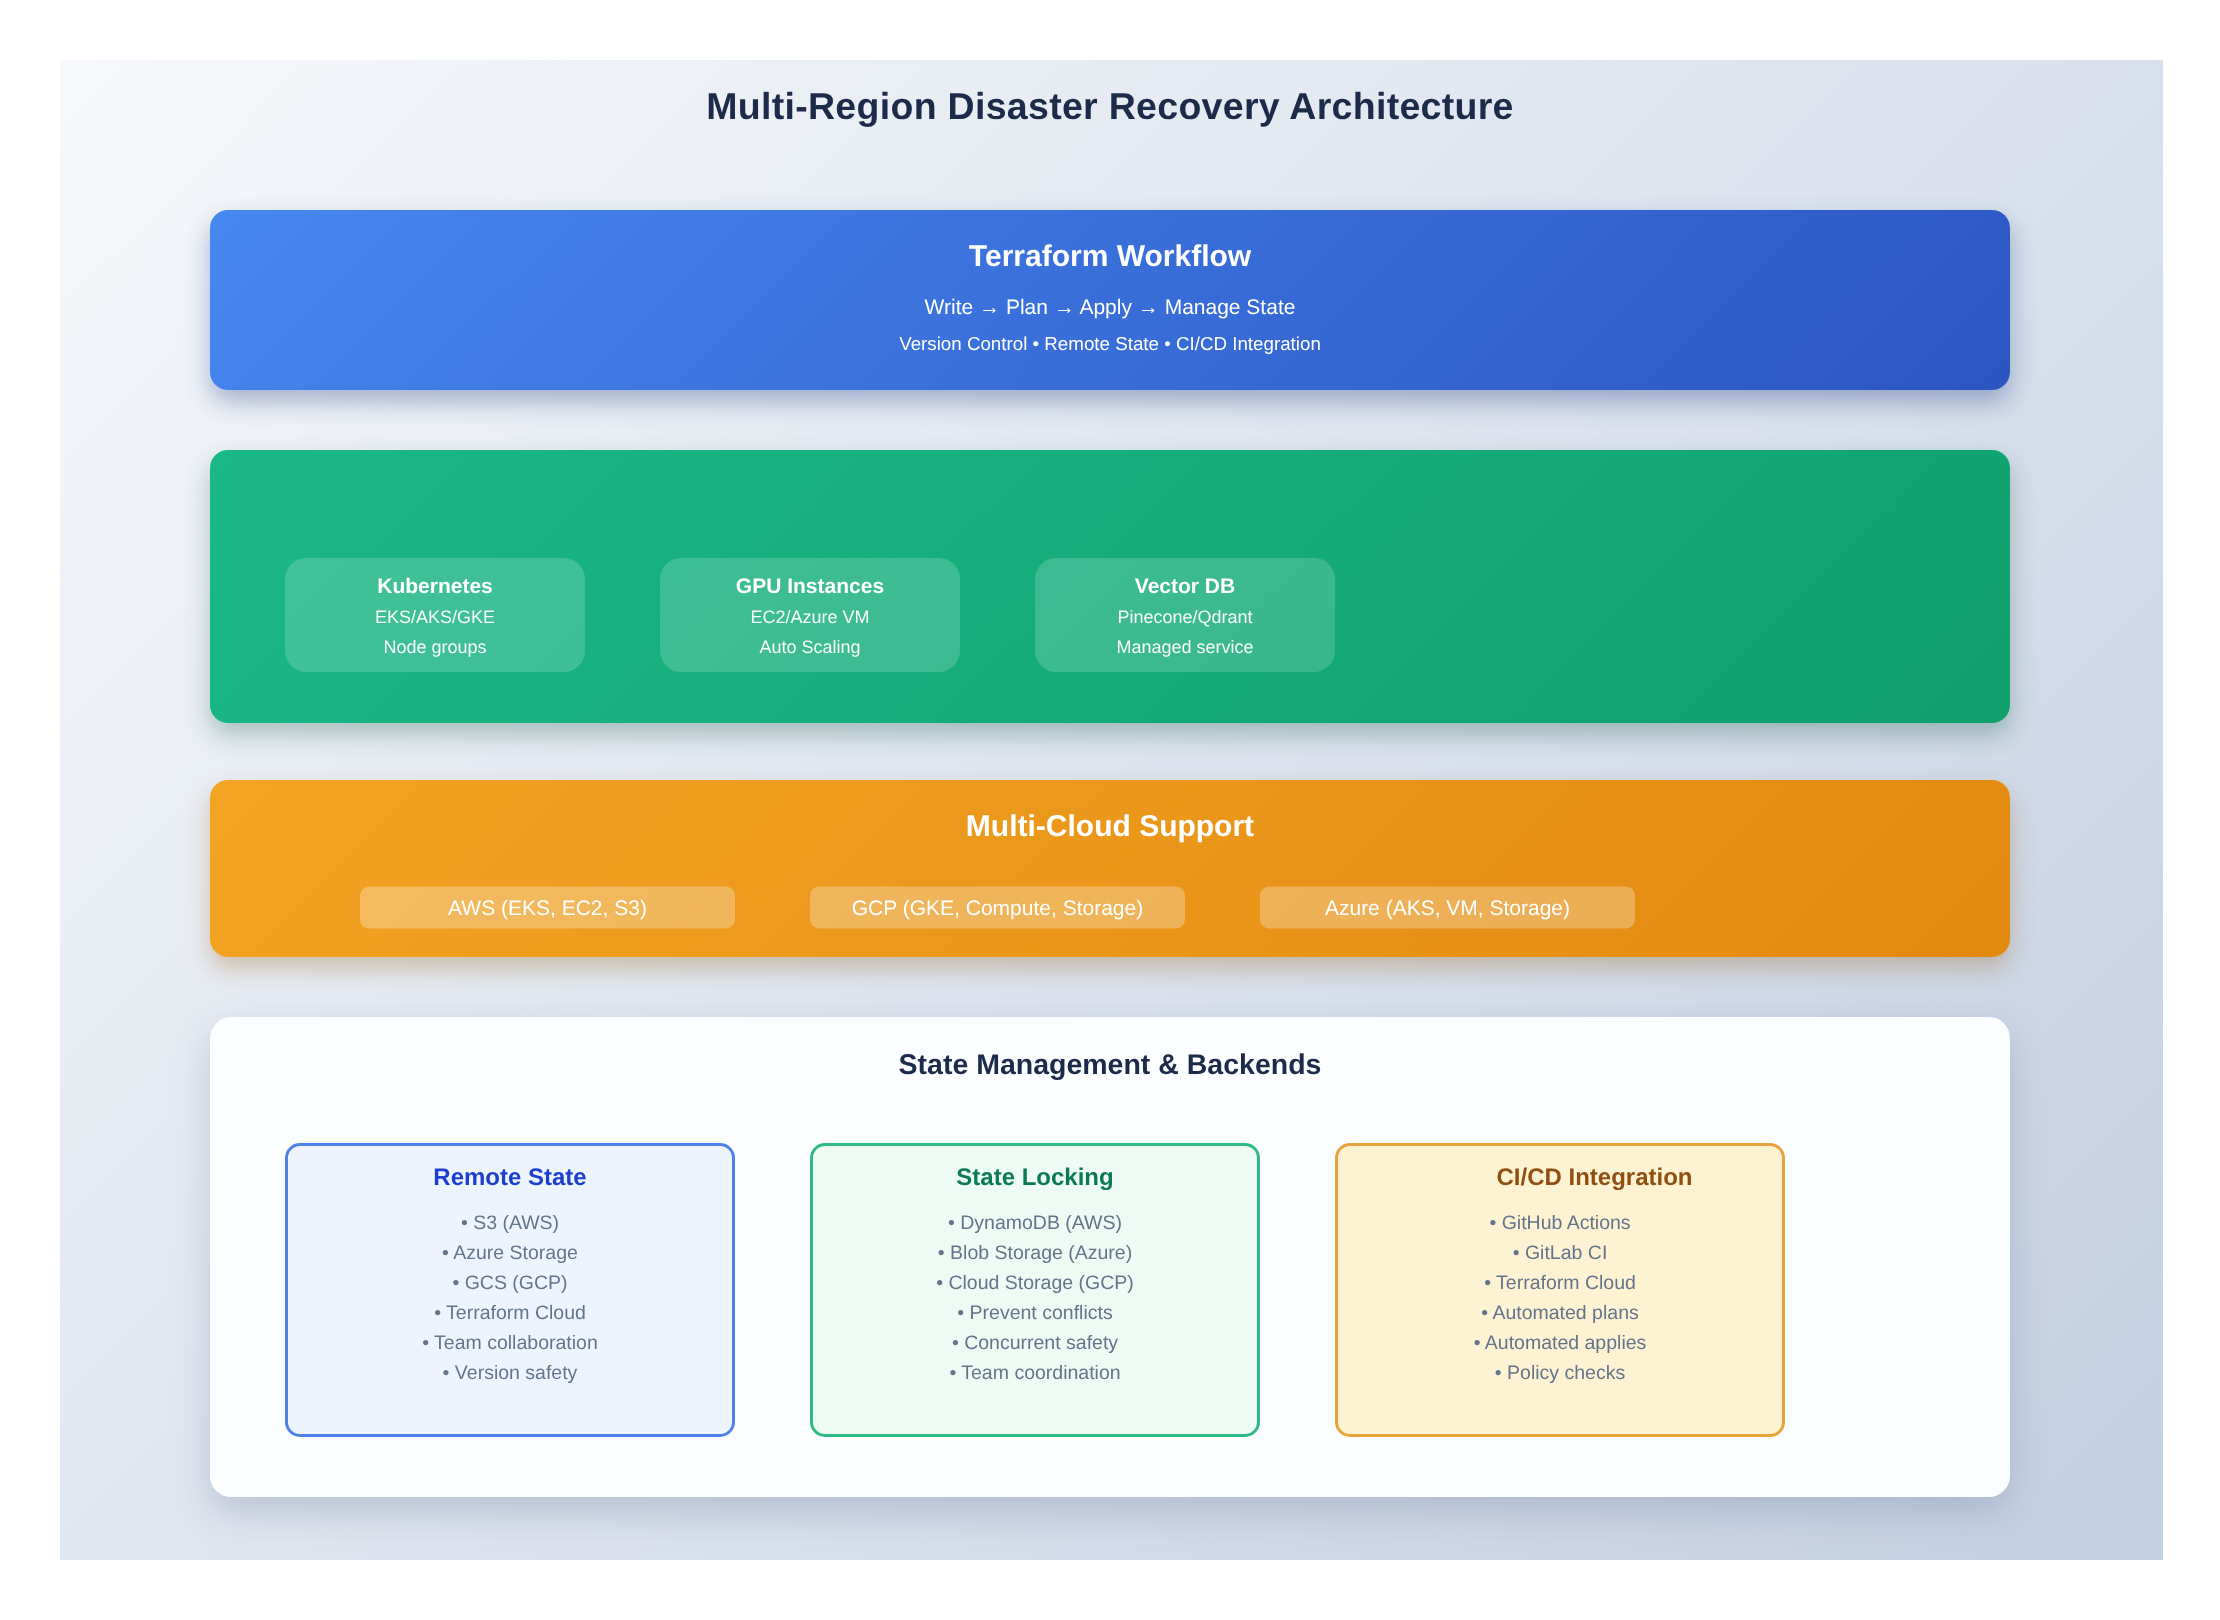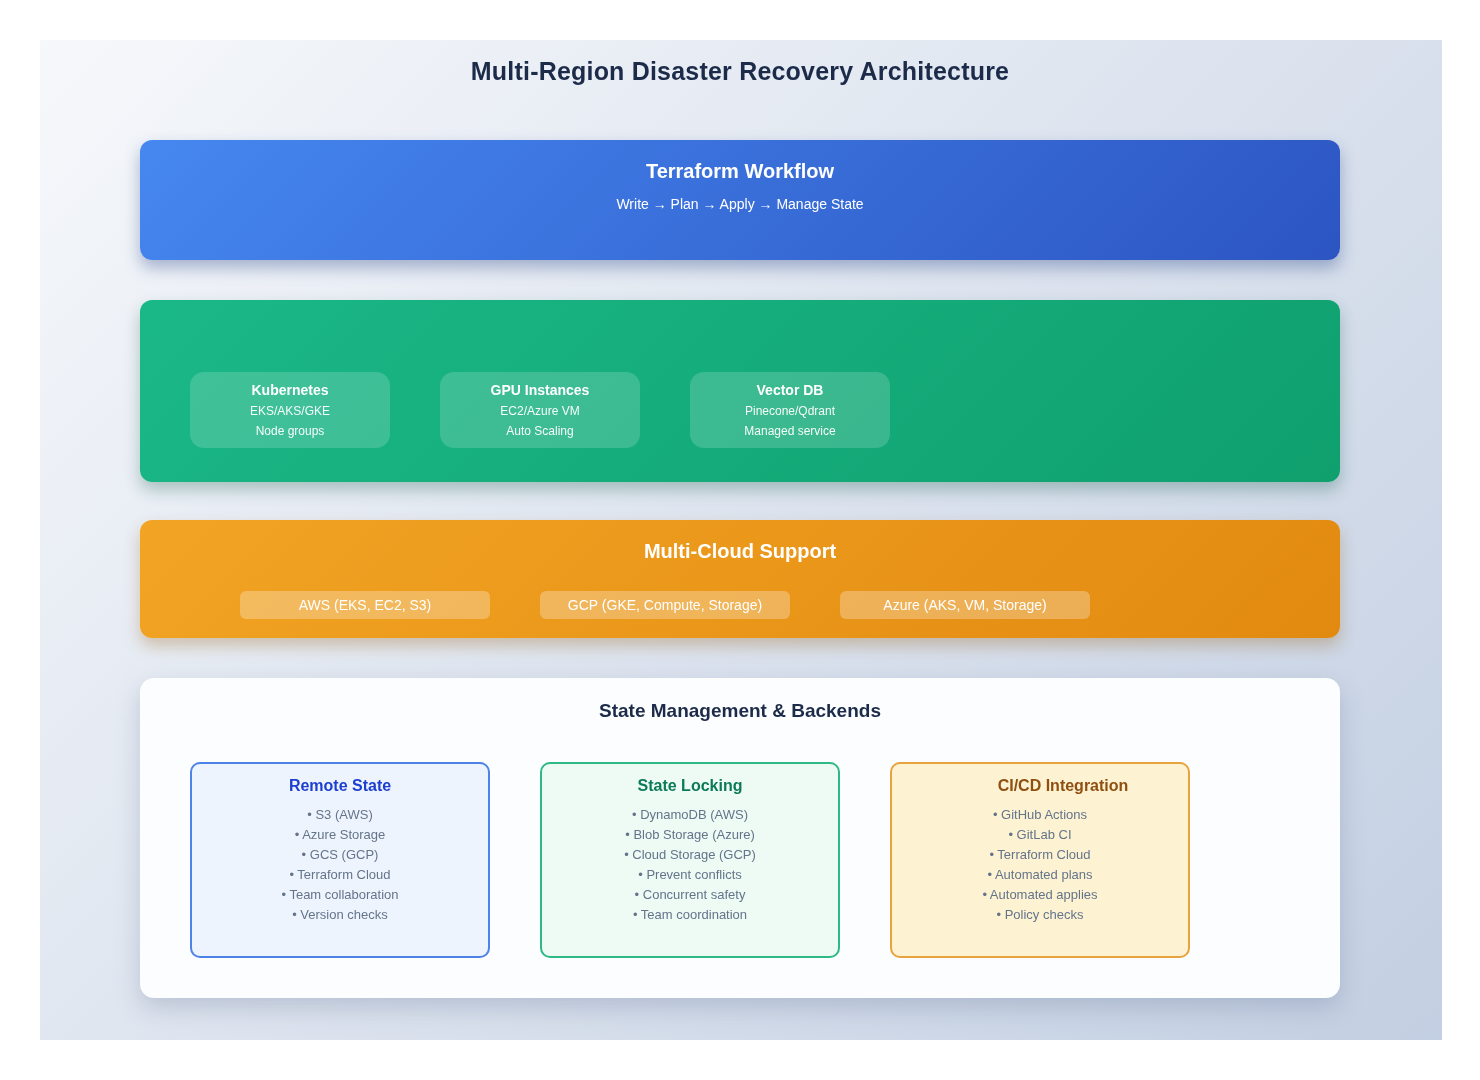--- a/index.html
+++ b/index.html
@@ -75,20 +75,21 @@
 </head>
 <body>
 
 <div class="panel"></div>
 
 <div class="page-title">Multi-Region Disaster Recovery Architecture</div>
 
 <div class="sec sec-workflow">
   <h2>Terraform Workflow</h2>
   <div class="workflow-steps">Write → Plan → Apply → Manage State</div>
+  <div class="workflow-features">Version Control • Remote State • CI/CD Integration</div>
 </div>
 
 <div class="sec sec-modules">
   <div class="modules-row">
     <div class="module-card">
       <div class="mc-title">Kubernetes</div>
       <div class="mc-line">EKS/AKS/GKE</div>
       <div class="mc-line">Node groups</div>
     </div>
     <div class="module-card">
@@ -118,21 +119,21 @@
   <div class="state-row">
 
     <div class="state-card card-remote">
       <div class="sc-title">Remote State</div>
       <div class="sc-items">
         <div class="sc-item">• S3 (AWS)</div>
         <div class="sc-item">• Azure Storage</div>
         <div class="sc-item">• GCS (GCP)</div>
         <div class="sc-item">• Terraform Cloud</div>
         <div class="sc-item">• Team collaboration</div>
-        <div class="sc-item">• Version checks</div>
+        <div class="sc-item">• Version safety</div>
       </div>
     </div>
 
     <div class="state-card card-locking">
       <div class="sc-title">State Locking</div>
       <div class="sc-items">
         <div class="sc-item">• DynamoDB (AWS)</div>
         <div class="sc-item">• Blob Storage (Azure)</div>
         <div class="sc-item">• Cloud Storage (GCP)</div>
         <div class="sc-item">• Prevent conflicts</div>

